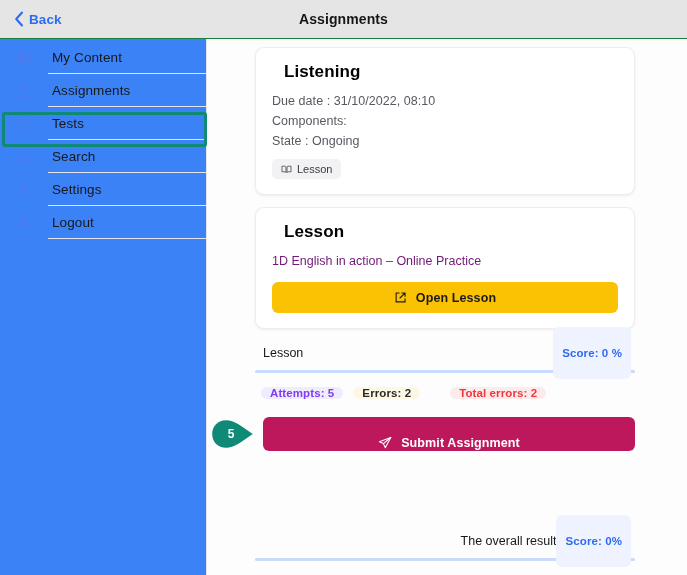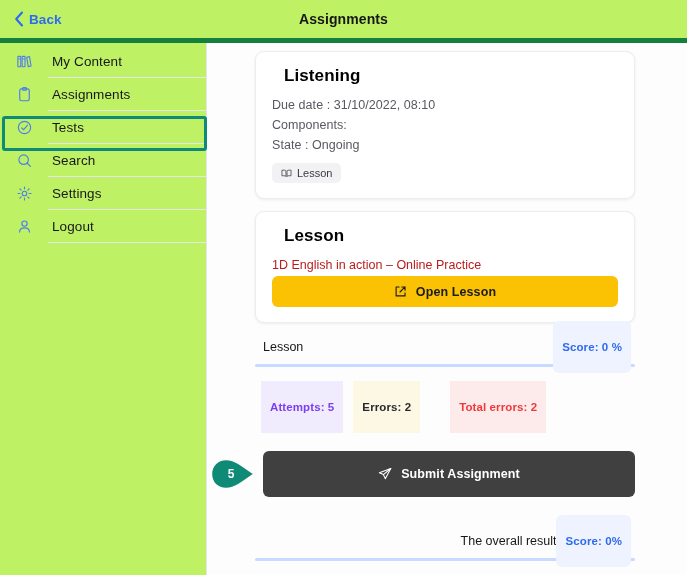--- a/index.html
+++ b/index.html
@@ -22,22 +22,22 @@
     background: #ffffff;
     display: flex;
     flex-direction: column;
   }
 
   
   .header {
     position: relative;
     height: 38px;
     min-height: 38px;
-    background: #bef264;
-    border-bottom: 5px solid #15803d;
+    background: #e5e5e5;
+    border-bottom: 1px solid #15803d;
     display: flex;
     align-items: center;
   }
   .back-btn {
     position: absolute;
     left: 14px;
     top: 50%;
     transform: translateY(-50%);
     display: flex;
     align-items: center;
@@ -71,21 +71,21 @@
     flex: 1;
     display: flex;
     min-height: 0;
     background: #ffffff;
   }
 
   
   .sidebar {
     width: 207px;
     min-width: 207px;
-    background: #bef264;
+    background: #3b82f6;
     border-right: 1px solid #e6e6ea;
     position: relative;
     padding-top: 2px;
     box-sizing: border-box;
   }
   .nav-item {
     position: relative;
     height: 32px;
     display: flex;
     align-items: center;
@@ -170,22 +170,22 @@
     background: #f2f2f4;
     border-radius: 5px;
     padding: 4px 9px;
     font-size: 11px;
     color: #3a3a41;
   }
   .chip svg { display: block; color: #3a3a41; }
 
   .lesson-desc {
     font-size: 12.5px;
-    color: #b91c1c;
-    margin-bottom: 4px;
+    color: #701a75;
+    margin-bottom: 14px;
   }
   .open-btn {
     display: flex;
     align-items: center;
     justify-content: center;
     gap: 9px;
     background: #fbc203;
     border: none;
     border-radius: 6px;
     height: 31px;
@@ -229,47 +229,47 @@
     border-radius: 2px;
     margin-top: 5px;
   }
   .stat-row {
     display: flex;
     gap: 10px;
     margin-top: 14px;
     padding-left: 6px;
   }
   .stat {
-    border-radius: 0;
-    padding: 20px 9px;
+    border-radius: 10px;
+    padding: 0 9px;
     font-size: 11.5px;
     font-weight: bold;
     letter-spacing: .1px;
   }
   .stat-attempts { background: #f0ecfd; color: #7b3ff2; }
   .stat-errors   { background: #fdf8e3; color: #2a2a2e; }
   .stat-total    { background: #fdeaea; color: #f0383c; margin-left: 20px; }
 
   
   .submit-row {
     position: relative;
     margin-top: 18px;
     padding-left: 8px;
     display: flex;
     align-items: center;
   }
   .submit-btn {
     display: flex;
-    align-items: center;
+    align-items: flex-end;
     justify-content: center;
     gap: 9px;
-    background: #404040;
+    background: #be185d;
     border: none;
     border-radius: 6px;
-    height: 46px;
+    height: 34px;
     width: 100%;
     cursor: pointer;
     font-family: inherit;
   }
   .submit-btn .submit-label {
     font-size: 12.5px;
     font-weight: bold;
     color: #ffffff;
     letter-spacing: .1px;
   }

